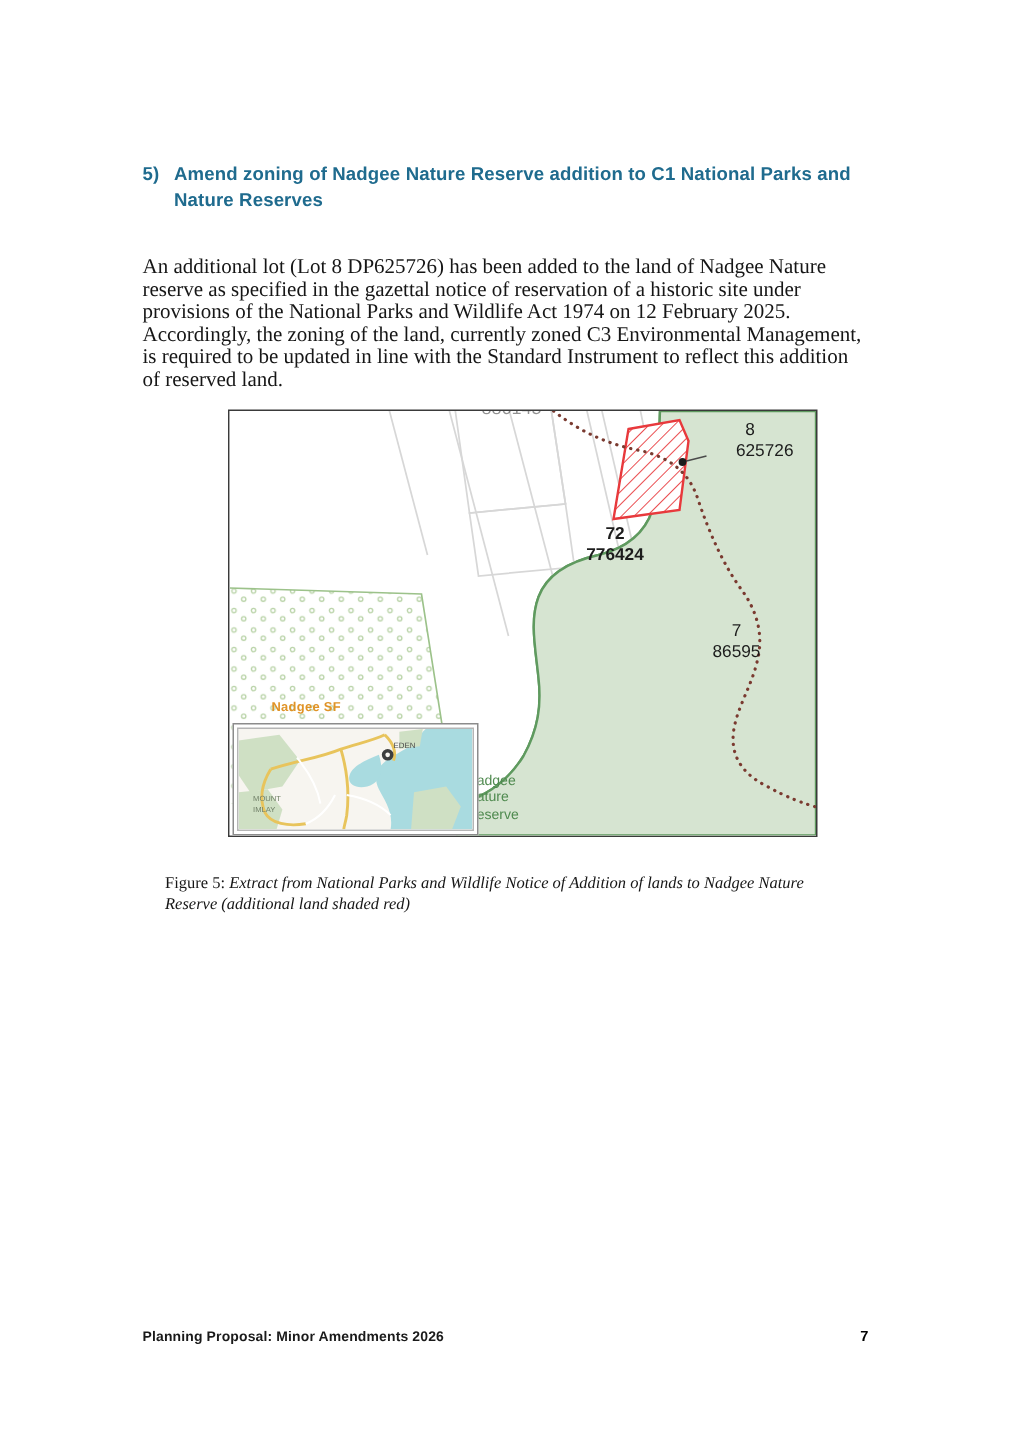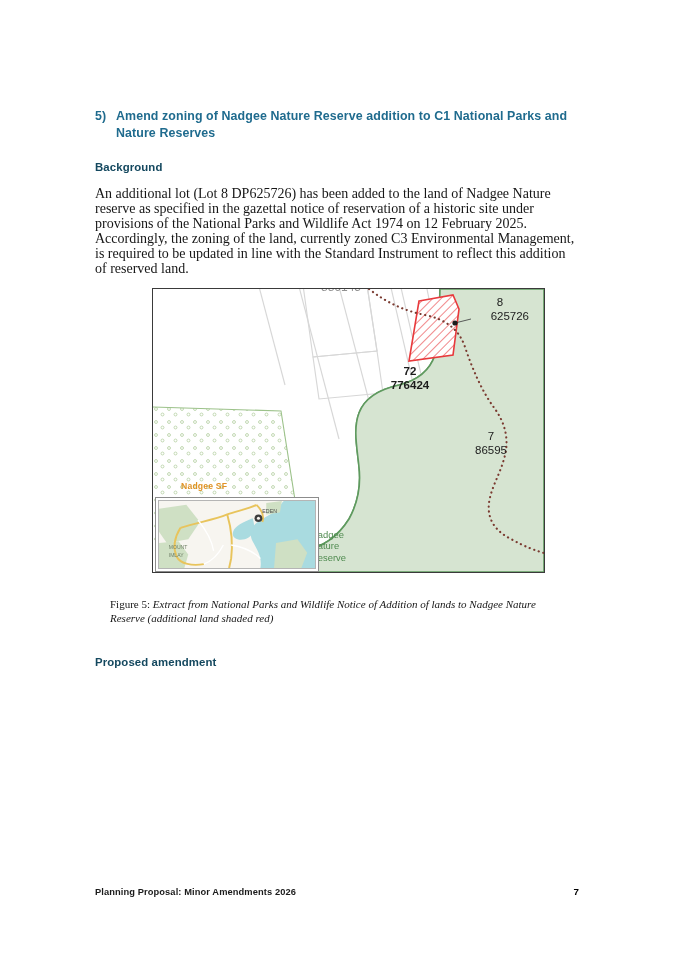--- a/index.html
+++ b/index.html
@@ -154,21 +154,20 @@
 
   <div class="content">
 
     <div class="h-numbered">
       <span class="h-num">5)</span>
       <span class="h-text">Amend zoning of Nadgee Nature Reserve addition to C1 National Parks and Nature Reserves</span>
     </div>
 
     <div class="sp-a"></div>
 
-    <p class="h-sub">Background</p>
 
     <div class="sp-b"></div>
 
     <p class="body-p">An additional lot (Lot 8 DP625726) has been added to the land of Nadgee Nature reserve as specified in the gazettal notice of reservation of a historic site under provisions of the National Parks and Wildlife Act 1974 on 12 February 2025. Accordingly, the zoning of the land, currently zoned C3 Environmental Management, is required to be updated in line with the Standard Instrument to reflect this addition of reserved land.</p>
 
     <div class="sp-c"></div>
 
     <div class="figure">
 
       <svg class="map-canvas" viewBox="0 0 391 283" preserveAspectRatio="none">
@@ -327,21 +326,20 @@
       </div>
 
     </div>
 
     <div class="sp-d"></div>
 
     <p class="caption"><span class="cap-label">Figure 5:</span><span class="cap-italic"> Extract from National Parks and Wildlife Notice of Addition of lands to Nadgee Nature Reserve (additional land shaded red)</span></p>
 
     <div class="sp-e"></div>
 
-    <p class="h-sub">Proposed amendment</p>
 
     <div class="sp-f"></div>
 
 
   </div>
 
   <div class="footer">
     <span class="footer-left">Planning Proposal: Minor Amendments 2026</span>
     <span class="footer-right">7</span>
   </div>

